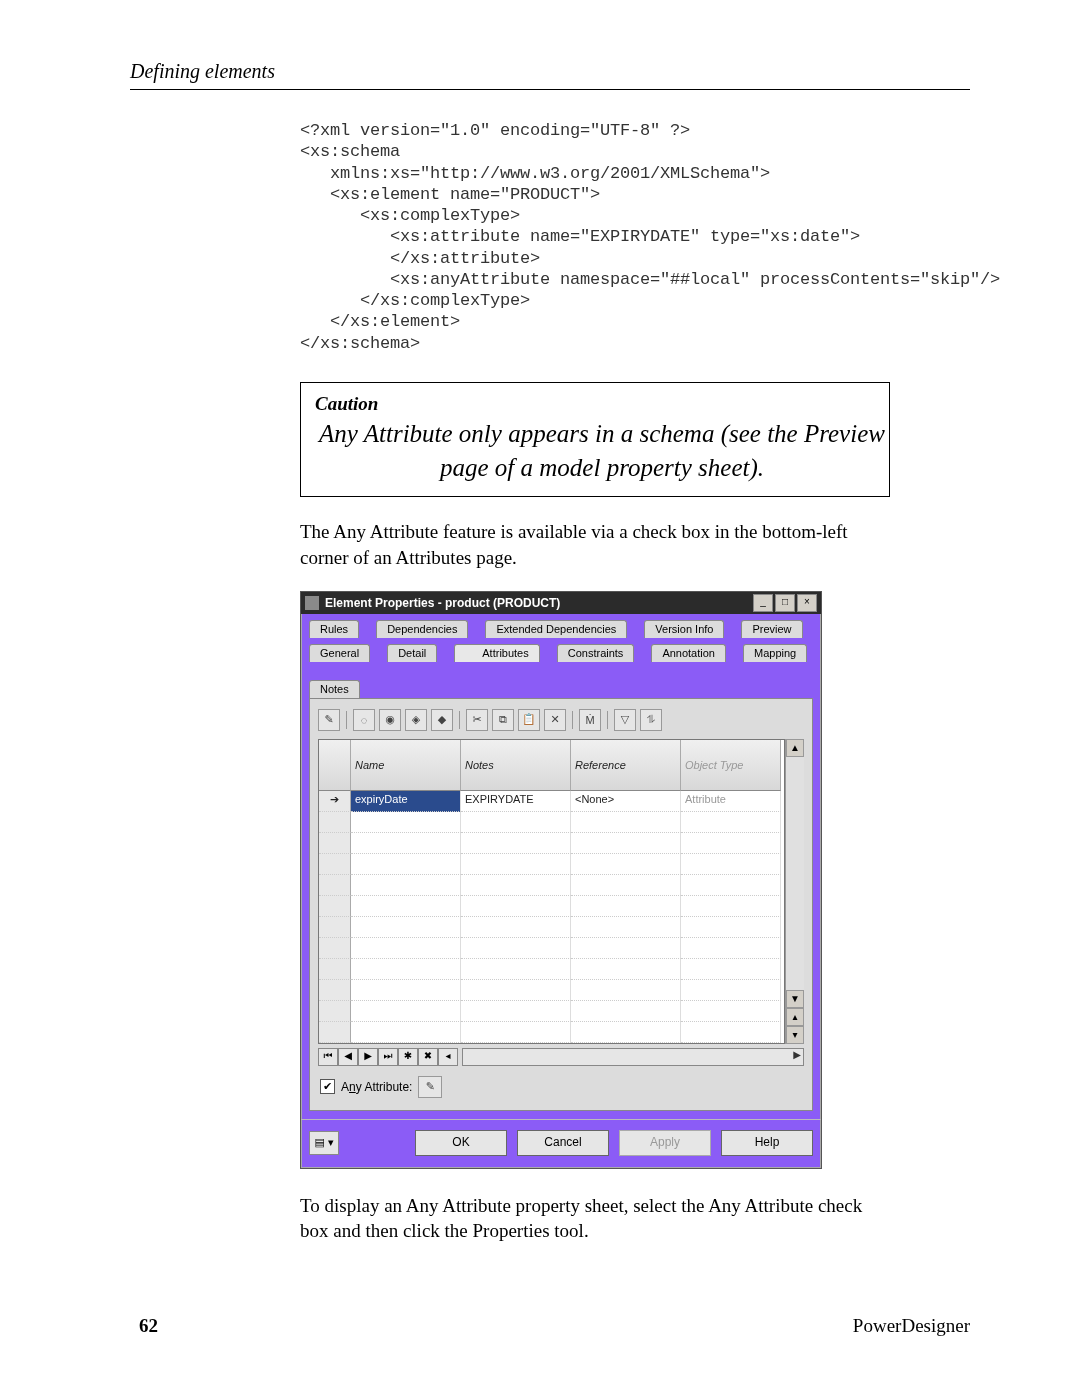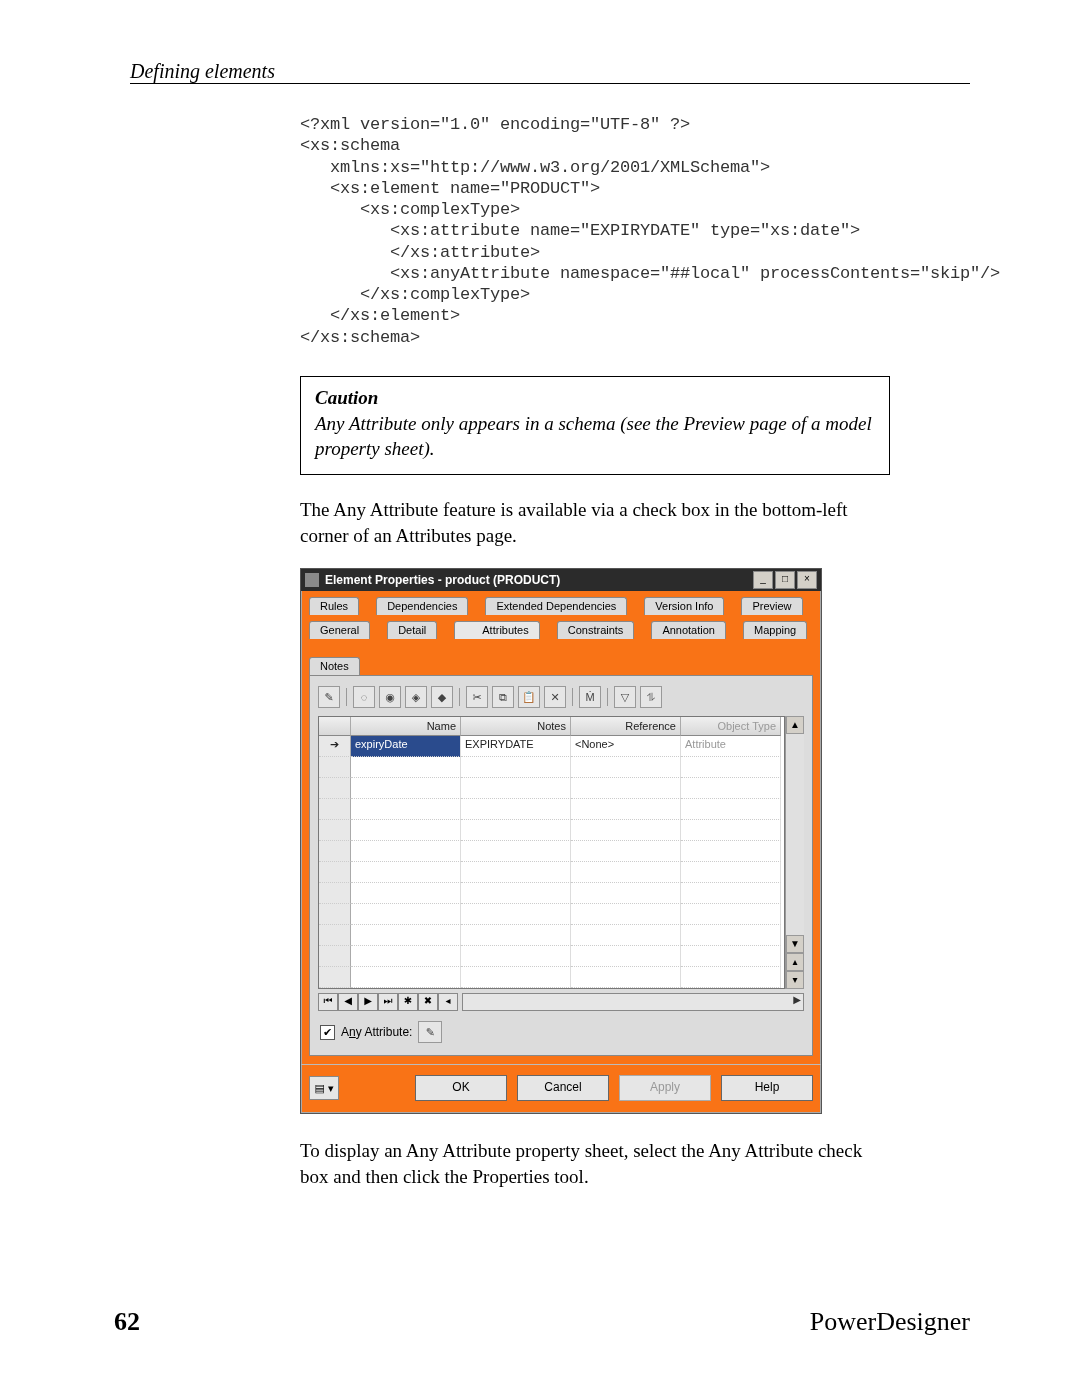--- a/index.html
+++ b/index.html
@@ -13,21 +13,21 @@
   .page {
     width: 1080px;
     height: 1397px;
     position: relative;
     box-sizing: border-box;
     padding: 60px 110px 60px 130px;
   }
   .running-head {
     font-style: italic;
     font-size: 20px;
-    margin-bottom: 0;
+    margin-bottom: 6px;
   }
   .head-rule {
     border: none;
     border-top: 1.5px solid #000;
     margin: 0 0 30px 0;
   }
   .body-col {
     margin-left: 170px;
     width: 590px;
   }
@@ -51,30 +51,31 @@
     margin: 0 0 22px 0;
   }
   .caution-title {
     font-weight: bold;
     font-style: italic;
     font-size: 19px;
     margin-bottom: 2px;
   }
   .caution-body {
     font-style: italic;
-    font-size: 19px;
+    font-size: 25px;
     line-height: 1.35;
+    text-align: center;
   }
   
   .win {
     width: 520px;
     font-family: Tahoma, "MS Sans Serif", Arial, sans-serif;
     font-size: 12px;
     border: 1px solid #555;
-    background: #f97316;
+    background: #8b5cf6;
     margin: 20px 0 24px 0;
     box-shadow: 0 0 0 1px #aaa inset;
   }
   .titlebar {
     background: #2b2b2b;
     color: #fff;
     display: flex;
     align-items: center;
     height: 22px;
     padding: 0 4px;
@@ -147,23 +148,24 @@
   }
   .grid-head, .grid-row {
     display: grid;
     grid-template-columns: 32px 110px 110px 110px 100px;
     font-size: 11px;
   }
   .grid-head > div {
     background: linear-gradient(#f0f0f0,#d8d8d8);
     border-right: 1px solid #aaa;
     border-bottom: 1px solid #888;
-    padding: 3px 4px;
-    text-align: right;
+    padding: 19px 4px;
+    text-align: left;
     color: #222;
+    font-style: italic;
   }
   .grid-head > div.dim { color: #999; }
   .grid-row > div {
     border-right: 1px solid #ddd;
     border-bottom: 1px dotted #ccc;
     padding: 2px 4px;
     height: 16px;
     color: #222;
     overflow: hidden;
     white-space: nowrap;
@@ -268,25 +270,25 @@
     background: #e6e6e6;
     font-size: 12px;
     text-align: center;
     line-height: 22px;
     padding: 0 10px;
   }
   .dlg-btn.disabled { color: #999; border-color: #aaa; }
   .footer {
     position: absolute;
     bottom: 60px;
-    left: 114px;
+    left: 139px;
     right: 110px;
     display: flex;
     justify-content: space-between;
-    font-size: 26px;
+    font-size: 19px;
   }
   .footer .pn { font-weight: bold; }
 </style>
 </head>
 <body>
 
 <div class="page">
   <div class="running-head">Defining elements</div>
   <hr class="head-rule">
 

